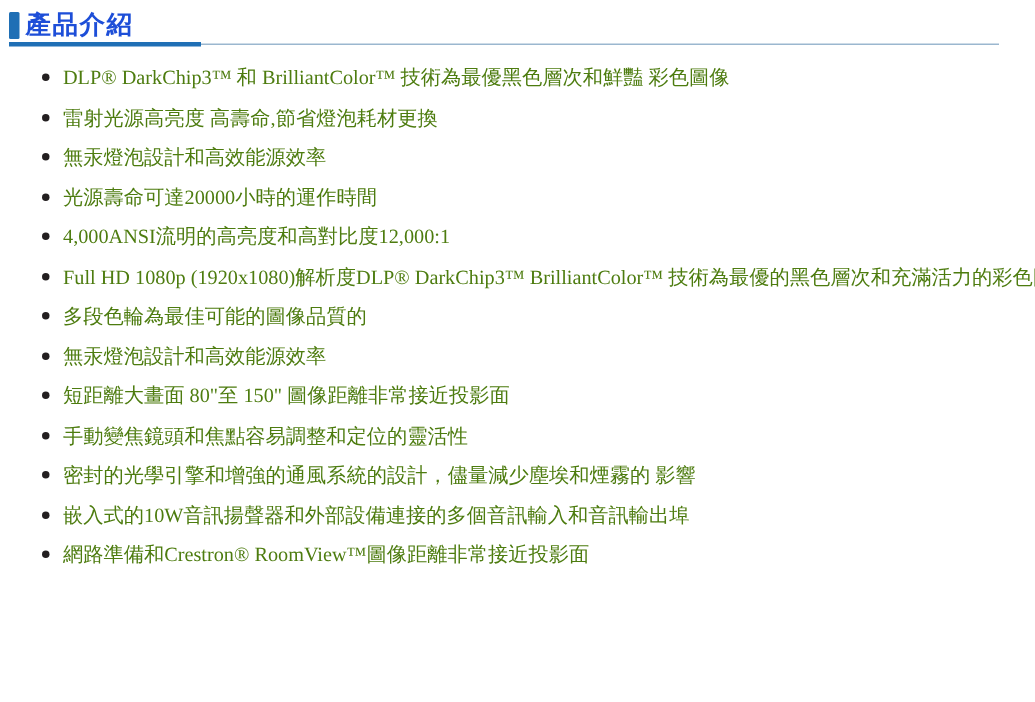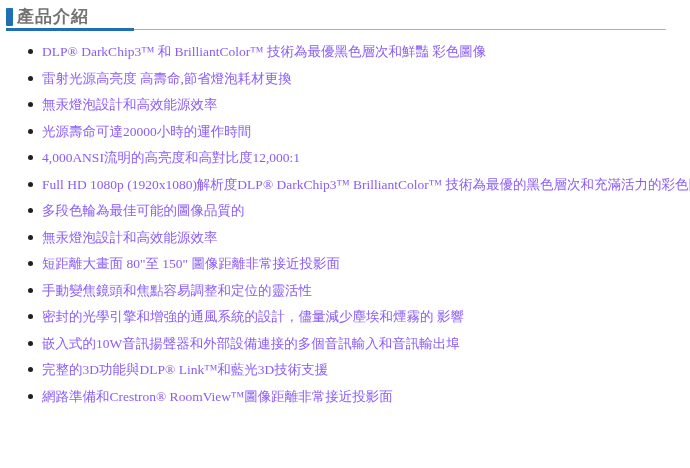--- a/index.html
+++ b/index.html
@@ -36,21 +36,21 @@
     border-radius: 1px;
   }
   .header-title {
     position: absolute;
     left: 11px;
     top: -1px;
     font-family: "Liberation Sans", sans-serif;
     font-size: 17px;
     font-weight: bold;
     letter-spacing: 1px;
-    color: #737373;
+    color: #1d4ed8;
   }
   .header-rule {
     position: absolute;
     left: 0;
     top: 22px;
     width: 128px;
     height: 3px;
     background: #1f6fb5;
   }
   .header-rule-ext {
@@ -65,21 +65,21 @@
     list-style: none;
     margin: 12px 0 0 0;
     padding: 0 0 0 28px;
   }
   ul.features li {
     position: relative;
     font-size: 13.5px;
     line-height: 15px;
     padding: 0 0 0 14px;
     margin: 0 0 11.5px 0;
-    color: #8b5cf6;
+    color: #4d7c0f;
     white-space: nowrap;
   }
   ul.features li::before {
     content: "";
     position: absolute;
     left: 0;
     top: 5px;
     width: 5px;
     height: 5px;
     background: #231f20;
@@ -104,18 +104,17 @@
     <li>無汞燈泡設計和高效能源效率</li>
     <li>光源壽命可達20000小時的運作時間</li>
     <li>4,000ANSI流明的高亮度和高對比度12,000:1</li>
     <li>Full HD 1080p (1920x1080)解析度DLP® DarkChip3™ BrilliantColor™ 技術為最優的黑色層次和充滿活力的彩色圖像</li>
     <li>多段色輪為最佳可能的圖像品質的</li>
     <li>無汞燈泡設計和高效能源效率</li>
     <li>短距離大畫面 80"至 150" 圖像距離非常接近投影面</li>
     <li>手動變焦鏡頭和焦點容易調整和定位的靈活性</li>
     <li>密封的光學引擎和增強的通風系統的設計，儘量減少塵埃和煙霧的 影響</li>
     <li>嵌入式的10W音訊揚聲器和外部設備連接的多個音訊輸入和音訊輸出埠</li>
-    <li>完整的3D功能與DLP® Link™和藍光3D技術支援</li>
     <li>網路準備和Crestron® RoomView™圖像距離非常接近投影面</li>
 
   </ul>
 
 </div>
 
 </body></html>

